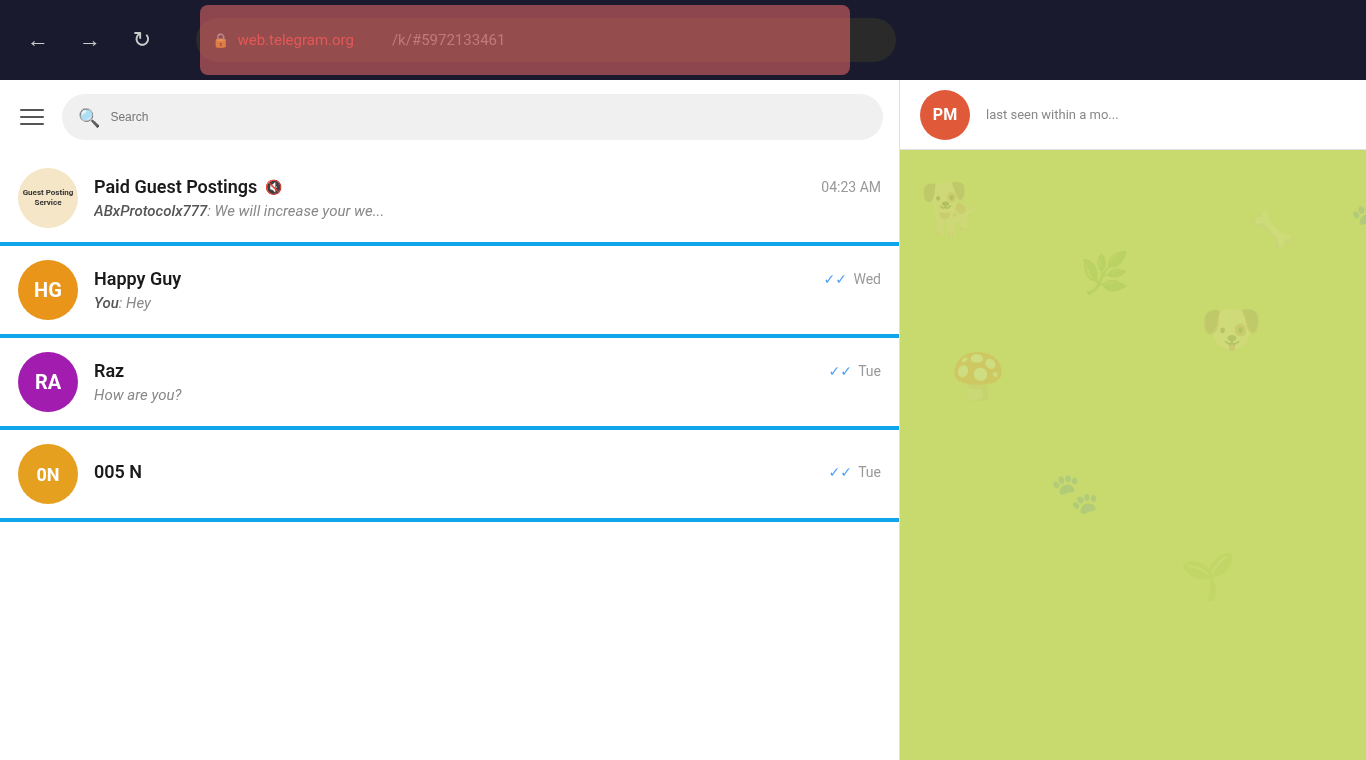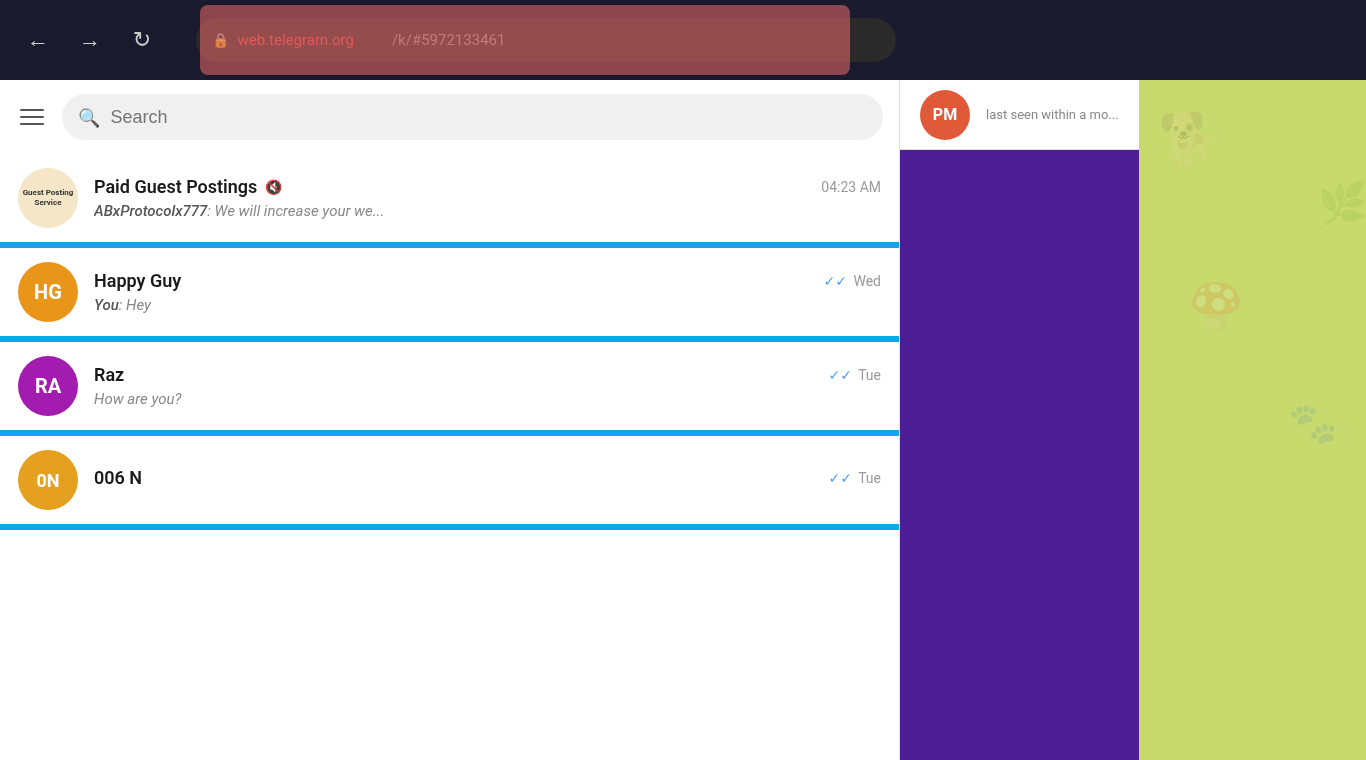--- a/index.html
+++ b/index.html
@@ -122,33 +122,33 @@
       gap: 10px;
     }
     .search-icon {
       color: #888;
       font-size: 18px;
     }
     .search-input {
       border: none;
       background: none;
       outline: none;
-      font-size: 18px;
+      font-size: 12px;
       color: #0369a1;
       width: 100%;
     }
 
     
     .chat-item {
       display: flex;
       align-items: center;
       padding: 14px 18px;
       gap: 16px;
       cursor: pointer;
-      border-bottom: 6px solid #0ea5e9;
+      border-bottom: 4px solid #0ea5e9;
       min-height: 90px;
     }
     .avatar {
       width: 60px;
       height: 60px;
       border-radius: 50%;
       flex-shrink: 0;
       display: flex;
       align-items: center;
       justify-content: center;
@@ -216,23 +216,23 @@
     }
     .double-check {
       color: #4a9df8;
       font-size: 14px;
       margin-right: 3px;
     }
 
     
     .right-panel {
       flex: 1;
-      background: #4c1d95;
-      display: flex;
-      flex-direction: row;
+      background: #737373;
+      display: flex;
+      flex-direction: column;
     }
     .chat-header-right {
       height: 70px;
       background: #fff;
       border-bottom: 1px solid #e0e0e0;
       display: flex;
       align-items: center;
       padding: 0 20px;
       gap: 16px;
     }
@@ -368,21 +368,21 @@
           <span>How are you?</span>
         </div>
       </div>
     </div>
 
     <div class="chat-item">
       <div class="partial-avatar">0N</div>
       <div class="chat-info">
         <div class="chat-header">
           <div class="chat-name">
-            <span>006 N</span>
+            <span>005 N</span>
           </div>
           <span class="chat-time">
             <span class="double-check">✓✓</span>
             <span>Tue</span>
           </span>
         </div>
         <div class="chat-preview">
           <span></span>
         </div>
       </div>

